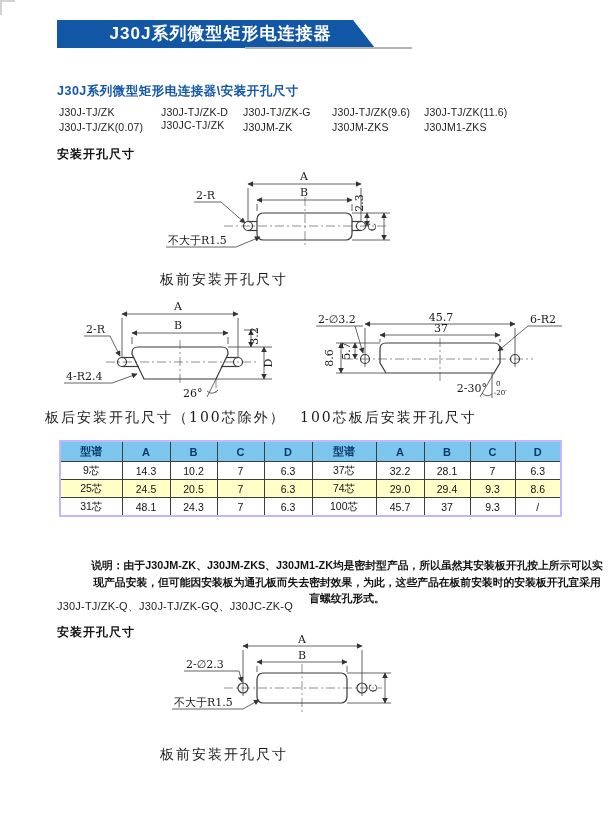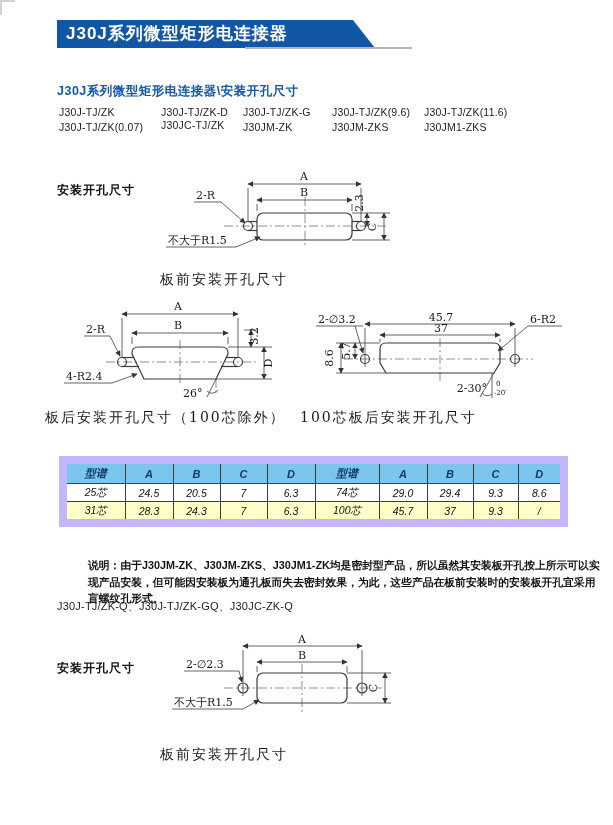--- a/index.html
+++ b/index.html
@@ -1,52 +1,52 @@
 <!DOCTYPE html>
 <html><head>
 <meta charset="utf-8">
 <style>
   html,body { margin:0; padding:0; }
   body {
     width:613px; height:825px; background:#ffffff; position:relative;
     font-family:"Liberation Sans", sans-serif; color:#1a1a1a; overflow:hidden;
   }
-  .abs { position:absolute; }
+  .abs { position:absolute;text-align:center; }
 
   
   .corner-mark { left:0; top:0; width:13px; height:13px;
     border-left:2px solid #d2d2d2; border-top:2px solid #d2d2d2; }
 
   
   .banner { left:57px; top:20px; width:318px; height:28px; background:#1257a5;
     clip-path:polygon(0 0, 296px 0, 100% 100%, 0 100%); }
   .banner-text { color:#ffffff; font-weight:bold; font-size:17px; line-height:28px;
     padding-left:9px; letter-spacing:1px; white-space:nowrap; display:block; }
   .banner-underline { left:245px; top:47px; width:167px; height:2px; background:#b5b5b5; }
 
   .sec-heading { left:57px; top:83px; font-size:12.5px; font-weight:bold; color:#1459a8;
     letter-spacing:0.5px; white-space:nowrap; }
 
   .model { font-size:10.5px; color:#1c1c1c; white-space:nowrap; letter-spacing:0.2px; }
-  .install-label { font-size:12px; font-weight:bold; color:#111; letter-spacing:1px;margin-top:36px; }
+  .install-label { font-size:12px; font-weight:bold; color:#111; letter-spacing:1px; }
 
   .caption { font-family:"DejaVu Serif","Liberation Serif",serif; font-size:14px;
     color:#1a1a1a; letter-spacing:2px; text-align:left; white-space:nowrap; }
 
   svg.drawing { position:absolute; overflow:visible; }
   svg .thin line, svg .thin path { stroke:#3c3c3c; stroke-width:0.8; fill:none; }
   svg .outline rect, svg .outline path, svg .outline circle, svg .outline line
     { stroke:#3a3a3a; stroke-width:1.2; fill:none; }
   svg .cl { stroke:#606060; stroke-width:0.7; fill:none; stroke-dasharray:9 3 2 3; }
   svg text { font-family:"DejaVu Serif","Liberation Serif",serif; font-size:11px; fill:#1a1a1a; }
   svg text.small { font-size:7px; }
 
   
-  table.dims { position:absolute; left:59px; top:456px; width:501px;
-    border-collapse:collapse; border:8px solid #c4b5fd; table-layout:fixed;font-style:italic; }
+  table.dims { position:absolute; left:59px; top:440px; width:501px;
+    border-collapse:collapse; border:2px solid #c4b5fd; table-layout:fixed; }
   table.dims th { background:#7cc5ec; color:#0d3a6b; font-weight:bold; font-size:11px;
     height:19px; border:1px solid #3d3d3d; padding:0; text-align:center; }
   table.dims td { font-size:10.5px; color:#111; height:17px; border:1px solid #3d3d3d;
     padding:0; text-align:center; }
   table.dims tbody tr:nth-child(even) { background:#ffffc8; }
   table.dims tbody tr:nth-child(odd) { background:#ffffff; }
 
   .note { left:57px; top:557px; width:518px; font-size:10.8px; font-weight:bold;
     line-height:1.55; color:#141414;margin-left:31px; }
   .models2 { left:57px; top:599px; font-size:11px; color:#1c1c1c; letter-spacing:0.2px; }
@@ -238,34 +238,46 @@
       <th>D</th>
       <th>型谱</th>
       <th>A</th>
       <th>B</th>
       <th>C</th>
       <th>D</th>
     </tr>
   </thead>
   <tbody>
       <tr>
+        <td>9芯</td>
+        <td>14.3</td>
+        <td>10.2</td>
+        <td>7</td>
+        <td>6.3</td>
+        <td>37芯</td>
+        <td>32.2</td>
+        <td>28.1</td>
+        <td>7</td>
+        <td>6.3</td>
+      </tr>
+      <tr>
         <td>25芯</td>
         <td>24.5</td>
         <td>20.5</td>
         <td>7</td>
         <td>6.3</td>
         <td>74芯</td>
         <td>29.0</td>
         <td>29.4</td>
         <td>9.3</td>
         <td>8.6</td>
       </tr>
       <tr>
         <td>31芯</td>
-        <td>28.3</td>
+        <td>48.1</td>
         <td>24.3</td>
         <td>7</td>
         <td>6.3</td>
         <td>100芯</td>
         <td>45.7</td>
         <td>37</td>
         <td>9.3</td>
         <td>/</td>
       </tr>
     </tbody>

